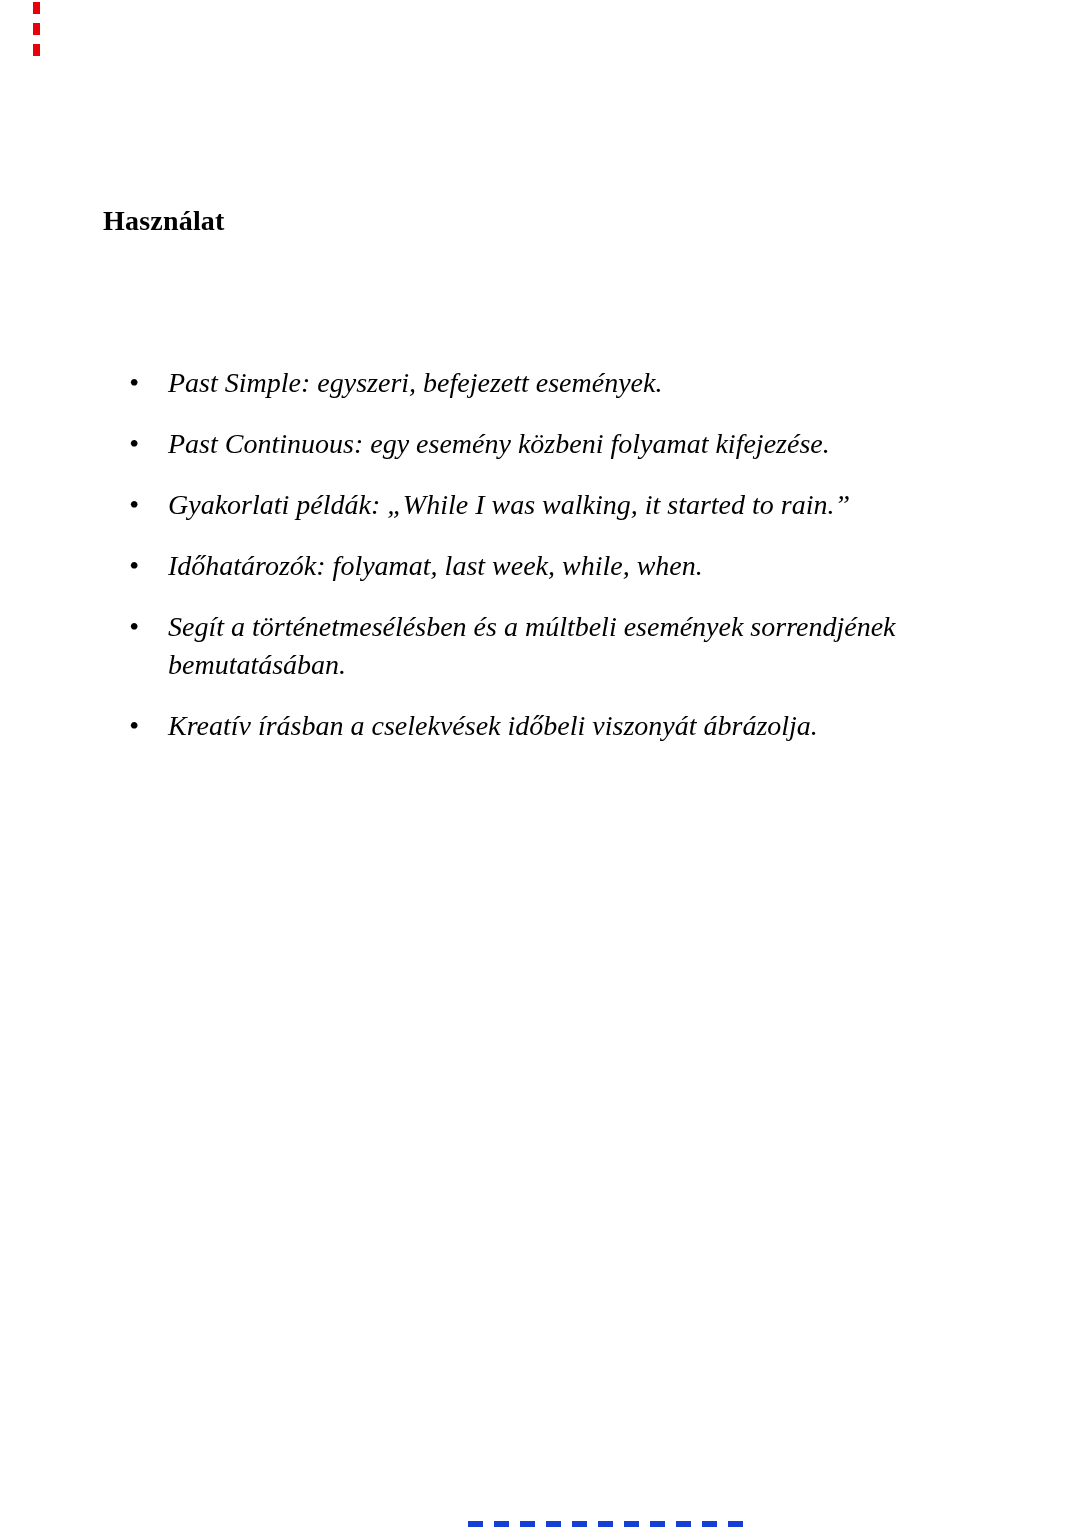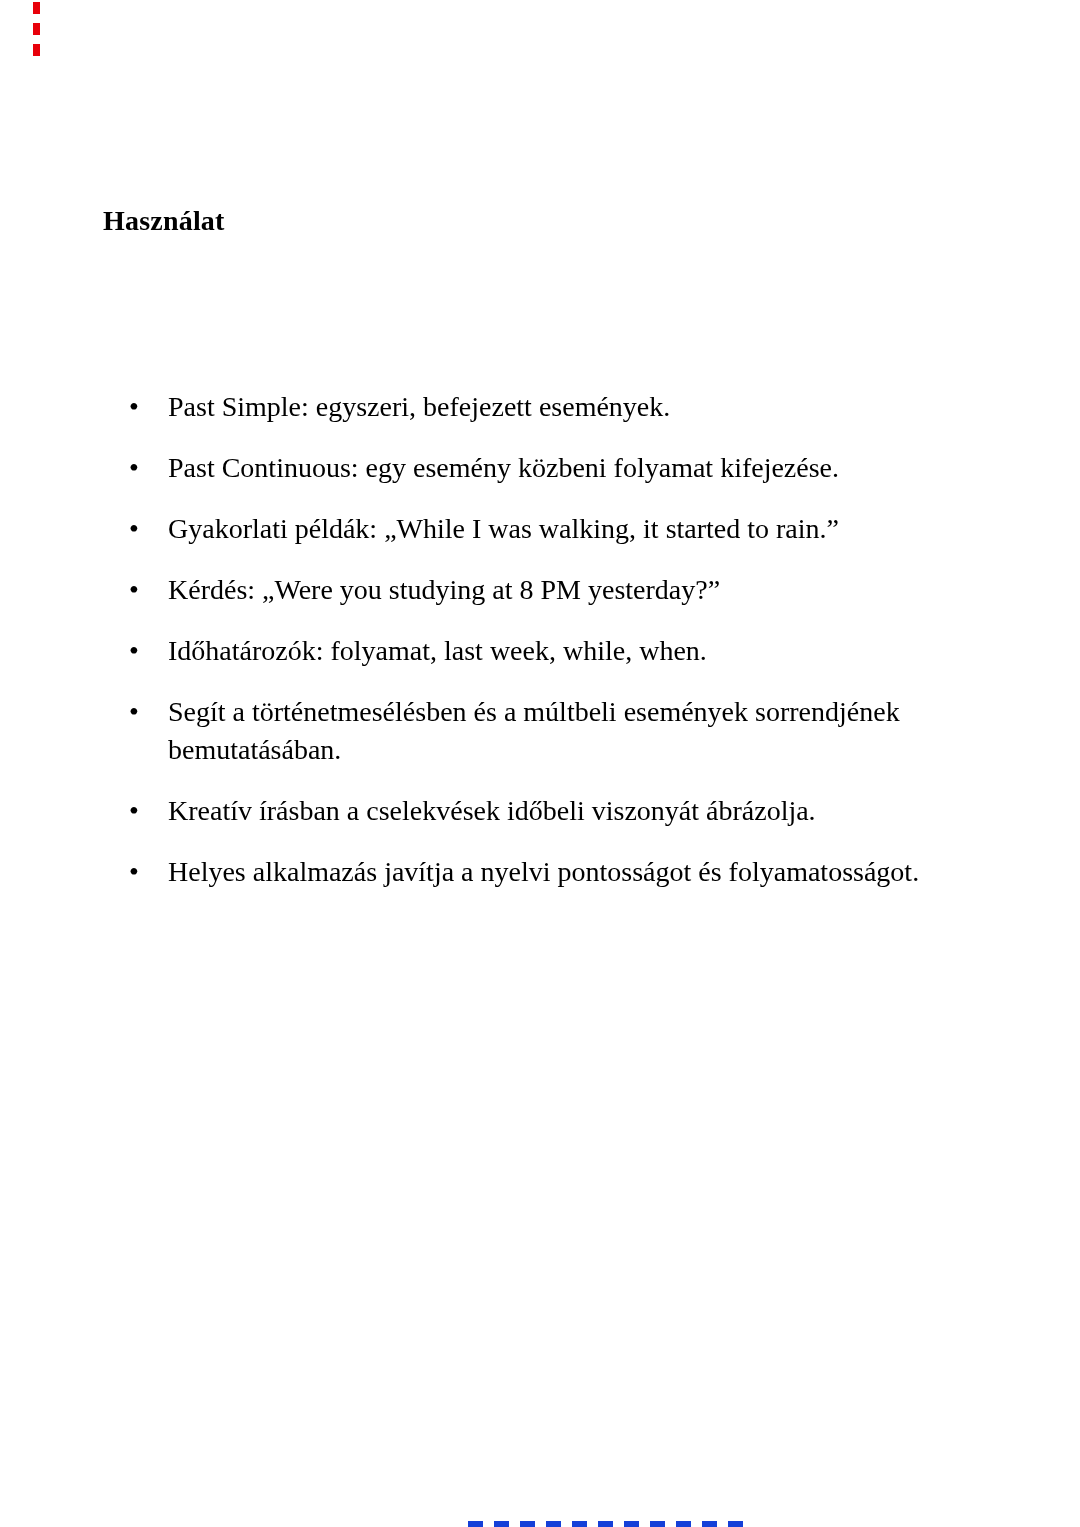--- a/index.html
+++ b/index.html
@@ -24,25 +24,26 @@
     left: 103px;
     top: 205px;
     margin: 0;
     font-size: 28px;
     font-weight: bold;
     letter-spacing: 0.2px;
   }
   ul.bullets {
     position: absolute;
     left: 168px;
-    top: 388px;
+    top: 364px;
     width: 806px;
     margin: 0;
     padding: 0;
     list-style: none;
+    font-style: italic;
   }
   ul.bullets li {
     position: relative;
     font-size: 28px;
     line-height: 38px;
     margin-bottom: 23px;
   }
   ul.bullets li::before {
     content: "\2022";
     position: absolute;
@@ -82,22 +83,20 @@
 <div class="page">
 
   <div class="red-margin-mark"></div>
 
   <h1 class="doc-title">Használat</h1>
 
   <ul class="bullets">
       <li>Past Simple: egyszeri, befejezett események.</li>
       <li>Past Continuous: egy esemény közbeni folyamat kifejezése.</li>
       <li>Gyakorlati példák: „While I was walking, it started to rain.”</li>
-      <li>Kérdés: „Were you studying at 8 PM yesterday?”</li>
       <li>Időhatározók: folyamat, last week, while, when.</li>
       <li>Segít a történetmesélésben és a múltbeli események sorrendjének bemutatásában.</li>
       <li>Kreatív írásban a cselekvések időbeli viszonyát ábrázolja.</li>
-      <li>Helyes alkalmazás javítja a nyelvi pontosságot és folyamatosságot.</li>
     </ul>
 
   <div class="blue-bottom-mark"></div>
 
 </div>
 
 </body></html>

